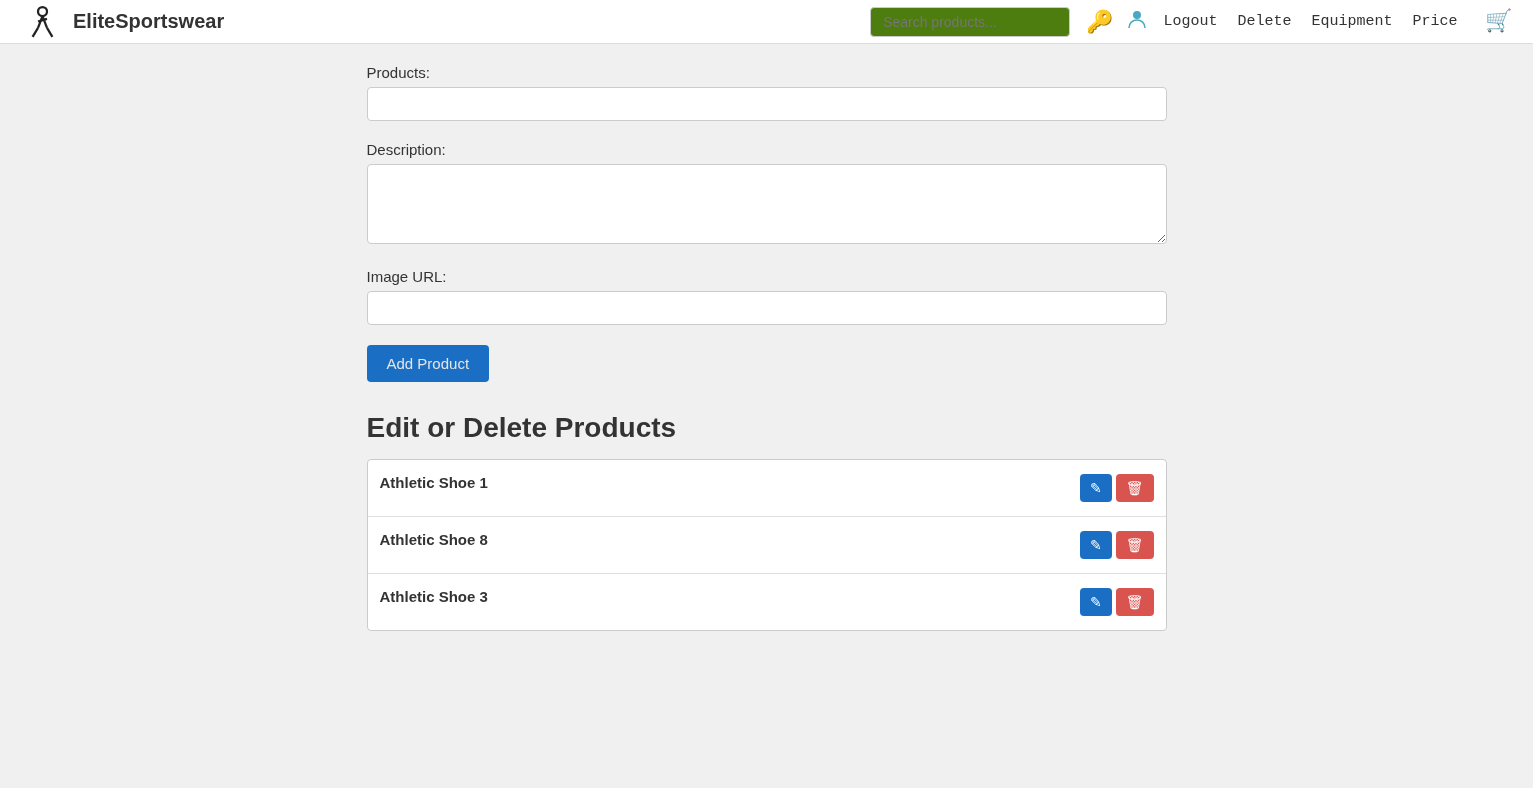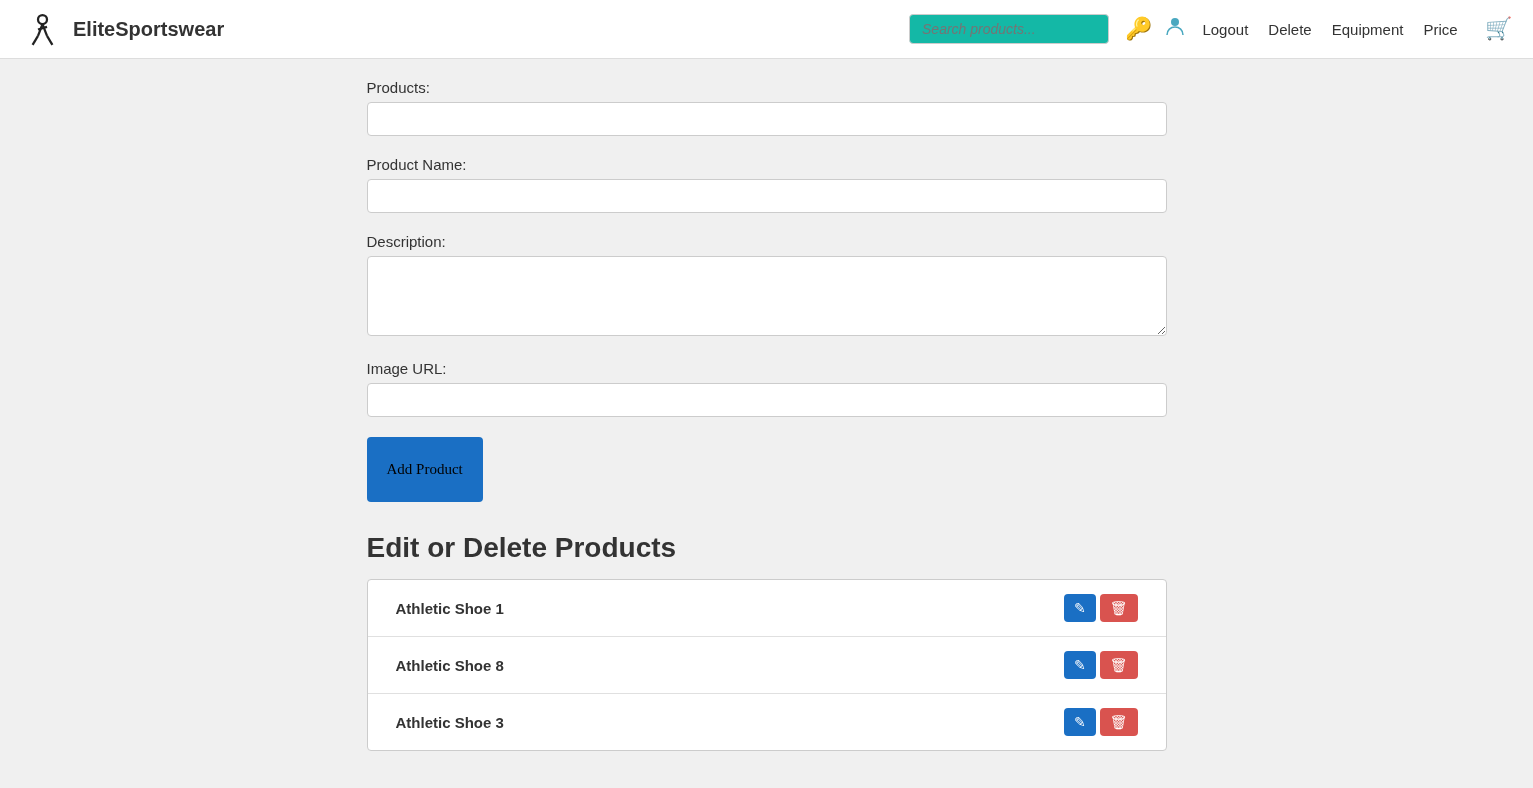--- a/index.html
+++ b/index.html
@@ -13,21 +13,21 @@
       background-color: #f0f0f0;
       min-height: 788px;
     }
 
     
     .header {
       display: flex;
       align-items: center;
       background-color: #ffffff;
       padding: 0 20px;
-      height: 59px;
+      height: 44px;
       border-bottom: 1px solid #ddd;
       position: sticky;
       top: 0;
       z-index: 100;
     }
 
     .logo-area {
       display: flex;
       align-items: center;
       gap: 8px;
@@ -49,22 +49,21 @@
       flex: 1;
     }
 
     .search-input {
       border: 1px solid #ccc;
       border-radius: 4px;
       padding: 6px 12px;
       font-size: 14px;
       width: 200px;
       outline: none;
-      background: #14b8a6;
-      font-style: italic;
+      background: #4d7c0f;
     }
 
     .header-icons {
       display: flex;
       align-items: center;
       gap: 12px;
       margin-left: 16px;
     }
 
     .key-icon {
@@ -77,20 +76,21 @@
       font-size: 22px;
       color: #4aa8c0;
       cursor: pointer;
     }
 
     .header-nav {
       display: flex;
       align-items: center;
       gap: 20px;
       margin-left: 16px;
+      font-family: Liberation Mono, monospace;
     }
 
     .header-nav a {
       text-decoration: none;
       color: #333;
       font-size: 15px;
     }
 
     .cart-icon {
       font-size: 22px;
@@ -134,48 +134,46 @@
       border-radius: 4px;
       font-size: 14px;
       background: #fff;
       outline: none;
       height: 80px;
       resize: vertical;
     }
 
     .add-product-btn {
       background-color: #1a6fc4;
-      color: #000000;
+      color: #e5e5e5;
       border: none;
       border-radius: 4px;
-      padding: 24px 20px;
+      padding: 10px 20px;
       font-size: 15px;
       cursor: pointer;
-      font-family: Liberation Serif, serif;
     }
 
     .section-title {
       font-size: 28px;
       font-weight: bold;
       color: #333;
       margin: 30px 0 15px 0;
     }
 
     .product-list {
       border: 1px solid #ccc;
       border-radius: 4px;
       background: #fff;
       overflow: hidden;
     }
 
     .product-row {
       display: flex;
-      align-items: center;
       justify-content: space-between;
-      padding: 14px 28px;
+      padding: 14px 12px;
       border-bottom: 1px solid #e0e0e0;
     }
 
     .product-row:last-child {
       border-bottom: none;
     }
 
     .product-name {
       font-weight: bold;
       font-size: 15px;
@@ -250,24 +248,20 @@
 
 <main class="main-content">
 
   
   <div class="form-group">
     <label class="form-label">Products:</label>
     <input class="form-input" type="text" style="">
   </div>
 
   
-  <div class="form-group">
-    <label class="form-label">Product Name:</label>
-    <input class="form-input" type="text" style="">
-  </div>
 
   
 
   
   <div class="form-group">
     <label class="form-label">Description:</label>
     <textarea class="form-textarea" style=""></textarea>
   </div>
 
   

